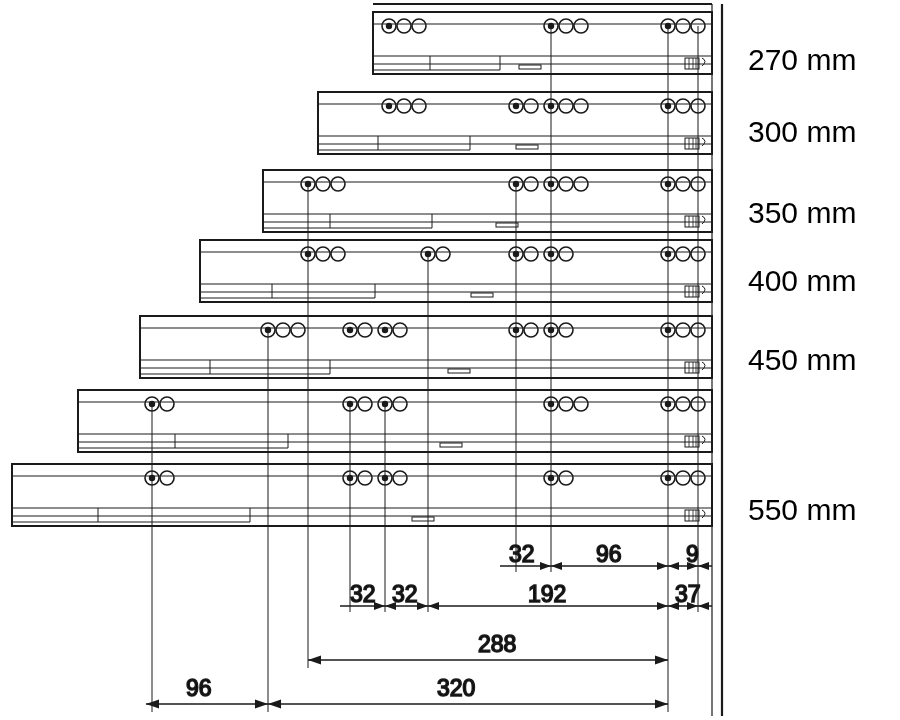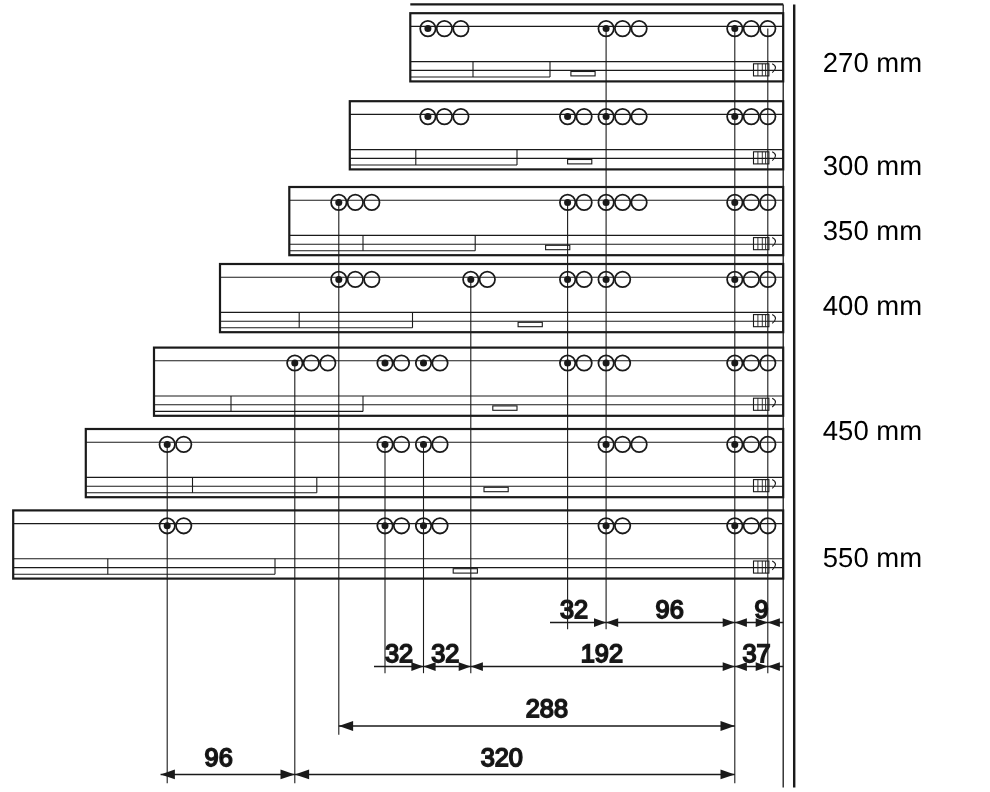--- a/index.html
+++ b/index.html
@@ -22,21 +22,21 @@
   svg.drawing {
     position: absolute;
     left: 0;
     top: 0;
     width: 900px;
     height: 720px;
   }
   .lbl {
     position: absolute;
     font-family: "Liberation Sans", sans-serif;
-    font-size: 25px;
+    font-size: 30px;
     color: #000;
     white-space: nowrap;
   }
   .dimtext {
     font-family: "Liberation Sans", sans-serif;
     font-size: 23px;
     fill: #000;
   }
 </style>
 </head>
@@ -323,19 +323,19 @@
       <text class="dimtext" x="675" y="602">37</text>
 
       <text class="dimtext" x="478" y="652" font-size="26">288</text>
 
       <text class="dimtext" x="186" y="696" font-size="26">96</text>
       <text class="dimtext" x="437" y="696" font-size="29">320</text>
     </g>
   </svg>
 
   <div class="lbl" style="left:748px; top:43px;">270 mm</div>
-  <div class="lbl" style="left:748px; top:137px;">300 mm</div>
+  <div class="lbl" style="left:748px; top:115px;">300 mm</div>
   <div class="lbl" style="left:748px; top:196px;text-align:right;">350 mm</div>
   <div class="lbl" style="left:748px; top:264px;">400 mm</div>
-  <div class="lbl" style="left:748px; top:343px;margin-top:35px;">450 mm</div>
+  <div class="lbl" style="left:748px; top:343px;">450 mm</div>
   <div class="lbl" style="left:748px; top:493px;text-align:center;">550 mm</div>
 
 </div>
 
 </body></html>

